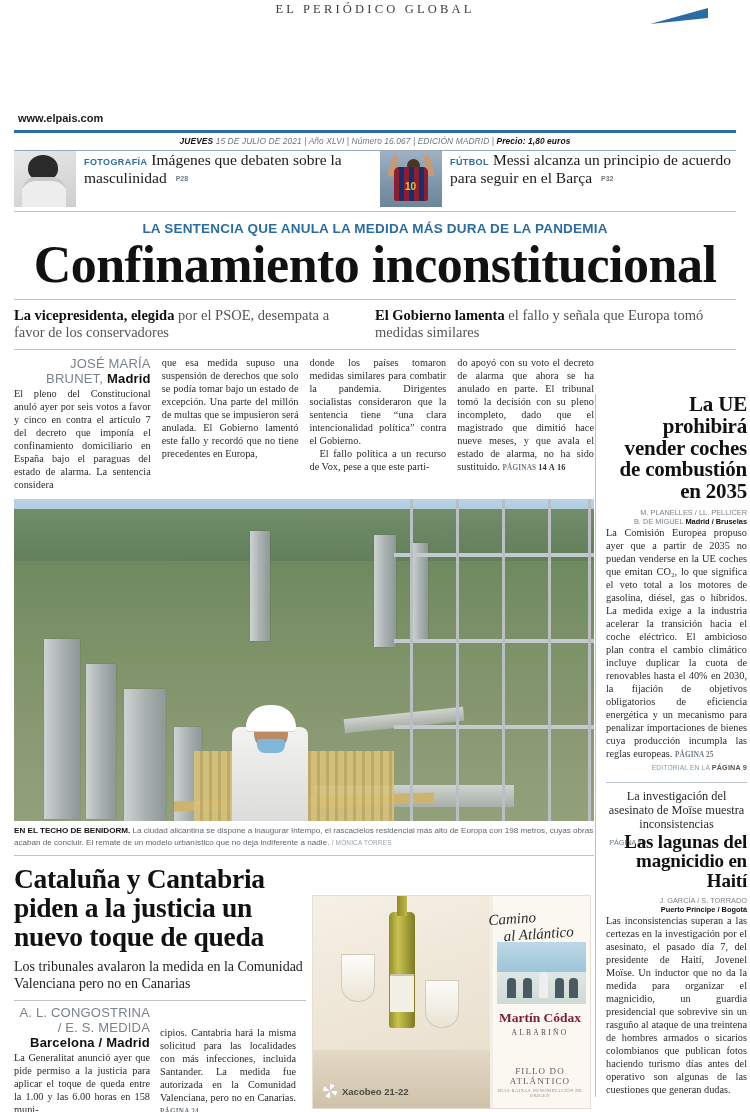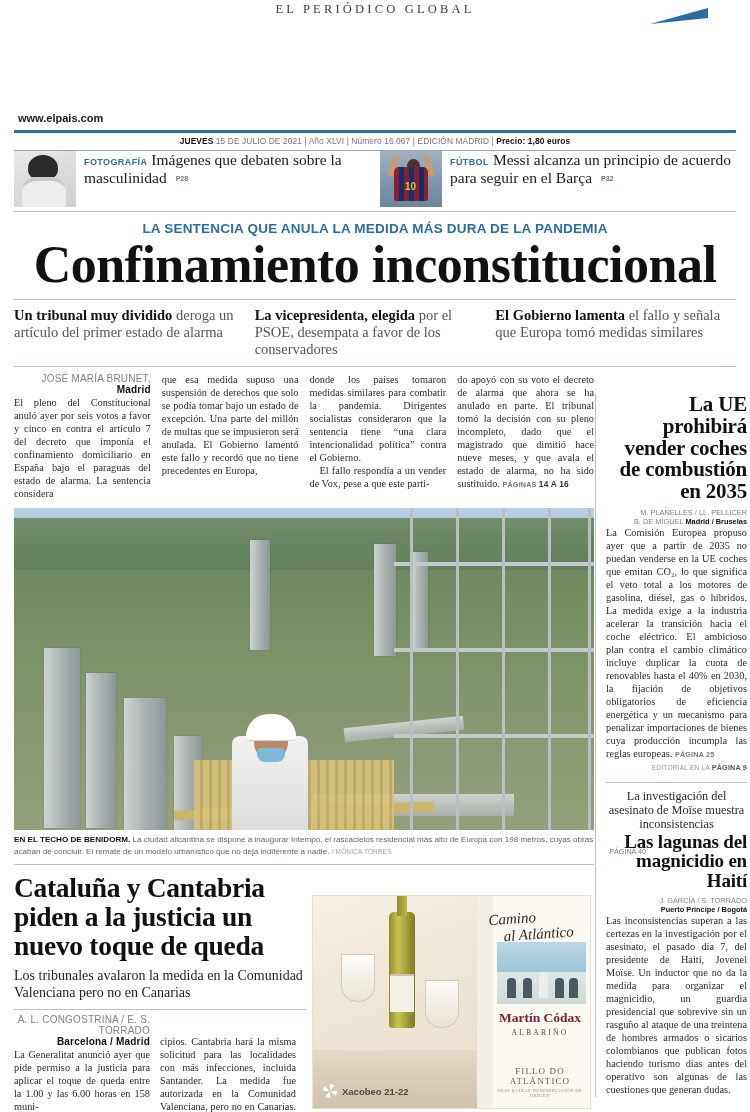--- a/index.html
+++ b/index.html
@@ -26,21 +26,21 @@
     margin-top:2px;font-family:"Liberation Serif",serif;
   }
   .url{
     position:absolute;left:18px;top:110px;font-size:11px;font-weight:700;
     font-family:"Liberation Sans",sans-serif;color:#1a1a1a;
   }
   .rule-blue{height:2.5px;background:#2b6ca3;margin:0 14px;}
   .rule-thin{height:1px;background:#9aa7b0;margin:0 14px;}
   .dateline{
     text-align:center;font-size:8.4px;letter-spacing:0.1px;color:#6d7780;
-    font-family:"Liberation Sans",sans-serif;padding:3.5px 0 4px;
+    font-family:"Liberation Sans",sans-serif;padding:3.5px 0 4px;font-style:italic;
   }
   .dateline b{color:#111;}
 
   
   .teasers{display:flex;margin:0 14px;border-bottom:1px solid #b9c2c9;padding-bottom:4px;}
   .teaser{display:flex;align-items:flex-start;flex:1;}
   .teaser + .teaser{margin-left:10px;}
   .teaser-thumb{width:62px;height:56px;flex:none;position:relative;overflow:hidden;}
   .teaser-txt{padding-left:8px;flex:1;position:relative;}
   .kicker{
@@ -99,31 +99,31 @@
   .subhead{flex:1;font-size:14.5px;line-height:1.17;color:#555;padding-right:12px;}
   .subhead b{color:#111;font-weight:700;}
 
   .lead-rule{height:1px;background:#b9c2c9;margin:8px 0 6px;}
 
   
   .body-cols{display:flex;}
   .bcol{flex:1;padding-right:11px;}
   .bcol:last-child{padding-right:0;}
   .byline{
-    font-family:"Liberation Sans",sans-serif;font-size:10px;letter-spacing:0.2px;
+    font-family:"Liberation Sans",sans-serif;font-size:13px;letter-spacing:0.2px;
     color:#7a838b;text-align:right;margin-bottom:1px;
   }
   .byline b{color:#111;}
   p.bodytext{
     margin:0;font-size:10.3px;line-height:1.27;text-align:justify;color:#2b2b2b;
     hyphens:auto;
   }
   p.bodytext + p.bodytext{text-indent:10px;}
   .pgref{
-    font-family:Liberation Sans, sans-serif;font-weight:700;font-size:7.2px;
+    font-family:Liberation Serif, serif;font-weight:700;font-size:7.2px;
     color:#6d7780;letter-spacing:0.2px;white-space:nowrap;
   }
   .pgref i{font-style:normal;font-size:8.4px;color:#333;}
 
   
   .photo-main{
     margin:8px 14px 0;height:322px;position:relative;overflow:hidden;
     background:linear-gradient(175deg,#9fc0d8 0%,#8fb3c9 10%,#7e9a86 26%,#6f8b70 44%,#7d8f74 62%,#8a9a80 100%);
   }
   .sky{position:absolute;left:0;top:0;right:0;height:22px;background:linear-gradient(180deg,#b9d3e6,#a7c3d8);}
@@ -177,21 +177,21 @@
   }
   .bl-rule{height:1px;background:#b9c2c9;margin:7px 14px 0;width:292px;}
   .bl-cols{display:flex;margin:4px 14px 0;width:292px;}
   .bl-cols .bcol{padding-right:10px;}
 
   
   .ad{
     position:absolute;left:312px;top:893px;width:277px;height:212px;
     background:#f4efe6;overflow:hidden;border:1px solid #e6e0d4;
   }
-  .ad-left{position:absolute;left:0;top:0;width:164px;bottom:0;
+  .ad-left{position:absolute;left:0;top:0;width:177px;bottom:0;
     background:linear-gradient(160deg,#f6f1e7 0%,#efe7d8 40%,#e7ddcc 100%);}
   .ad-bottle{position:absolute;left:76px;top:16px;width:26px;height:116px;
     background:linear-gradient(90deg,#8f8b2a,#c9c451 35%,#7e7a22);border-radius:5px 5px 3px 3px;}
   .ad-bottle::before{content:"";position:absolute;left:8px;top:-18px;width:10px;height:22px;
     background:linear-gradient(90deg,#8f8b2a,#bdb847);}
   .ad-bottle::after{content:"";position:absolute;left:1px;top:62px;width:24px;height:36px;
     background:#f3f0e6;border-top:2px solid #c8c2ae;}
   .ad-glass{position:absolute;width:32px;height:46px;
     background:linear-gradient(180deg,rgba(255,255,255,.85),rgba(230,226,210,.6));
     border-radius:0 0 16px 16px;border:1px solid rgba(200,195,175,.8);}
@@ -289,23 +289,20 @@
       </div>
     </div>
   </div>
 
   <div class="lead">
     <div class="antetitulo">LA SENTENCIA QUE ANULA LA MEDIDA MÁS DURA DE LA PANDEMIA</div>
     <div class="main-head">Confinamiento inconstitucional</div>
     <div class="sub-rule"></div>
     <div class="subheads">
       <div class="subhead">
-        <b>Un tribunal muy dividido</b><span> deroga un artículo del primer estado de alarma</span>
-      </div>
-      <div class="subhead">
         <b>La vicepresidenta, elegida</b><span> por el PSOE, desempata a favor de los conservadores</span>
       </div>
       <div class="subhead">
         <b>El Gobierno lamenta</b><span> el fallo y señala que Europa tomó medidas similares</span>
       </div>
     </div>
     <div class="lead-rule"></div>
 
     <div class="body-cols" style="width:580px;">
       <div class="bcol">
@@ -313,21 +310,21 @@
           <span>JOSÉ MARÍA BRUNET,</span>
           <b>Madrid</b>
         </div>
         <p class="bodytext">El pleno del Constitucional anuló ayer por seis votos a favor y cinco en contra el artículo 7 del decreto que imponía el confinamiento domiciliario en España bajo el paraguas del estado de alarma. La sentencia considera</p>
       </div>
       <div class="bcol">
         <p class="bodytext">que esa medida supuso una suspensión de derechos que solo se podía tomar bajo un estado de excepción. Una parte del millón de multas que se impusieron será anulada. El Gobierno lamentó este fallo y recordó que no tiene precedentes en Europa,</p>
       </div>
       <div class="bcol">
         <p class="bodytext">donde los países tomaron medidas similares para combatir la pandemia. Dirigentes socialistas consideraron que la sentencia tiene “una clara intencionalidad política” contra el Gobierno.</p>
-        <p class="bodytext">El fallo respondía a un vender de Vox, pese a que este parti-</p>
+        <p class="bodytext">El fallo política a un recurso de Vox, pese a que este parti-</p>
       </div>
       <div class="bcol">
         <p class="bodytext"><span>do apoyó con su voto el decreto de alarma que ahora se ha anulado en parte. El tribunal tomó la decisión con su pleno incompleto, dado que el magistrado que dimitió hace nueve meses, y que avala el estado de alarma, no ha sido sustituido.</span>
           <span class="pgref"><span>PÁGINAS</span> <i>14 A 16</i></span>
         </p>
       </div>
     </div>
   </div>
 
   <div class="photo-main" style="width:580px;">
@@ -369,21 +366,21 @@
   </div>
 
   <div class="bottom-rule" style="width:580px;"></div>
 
   <div class="bl-head">Cataluña y Cantabria piden a la justicia un nuevo toque de queda</div>
   <div class="bl-sub">Los tribunales avalaron la medida en la Comunidad Valenciana pero no en Canarias</div>
   <div class="bl-rule"></div>
   <div class="bl-cols">
     <div class="bcol">
       <div class="byline">
-        <span>A. L. CONGOSTRINA / E. S. TORRADO</span><br>
+        <span>A. L. CONGOSTRINA / E. S. MEDIDA</span><br>
         <b>Barcelona / Madrid</b>
       </div>
       <p class="bodytext">La Generalitat anunció ayer que pide permiso a la justicia para aplicar el toque de queda entre la 1.00 y las 6.00 horas en 158 muni-</p>
     </div>
     <div class="bcol" style="padding-top:21px;">
       <p class="bodytext"><span>cipios. Cantabria hará la misma solicitud para las localidades con más infecciones, incluida Santander. La medida fue autorizada en la Comunidad Valenciana, pero no en Canarias.</span>
         <span class="pgref">PÁGINA 24</span>
       </p>
     </div>
   </div>

